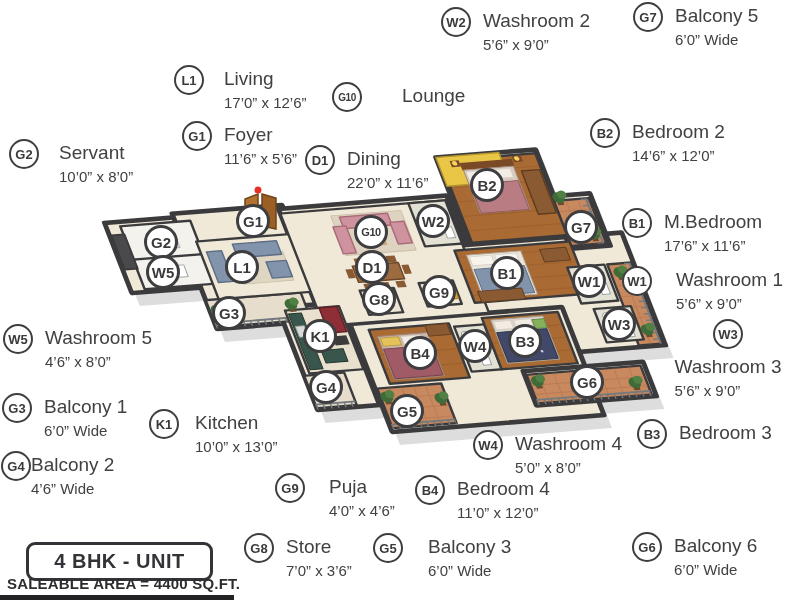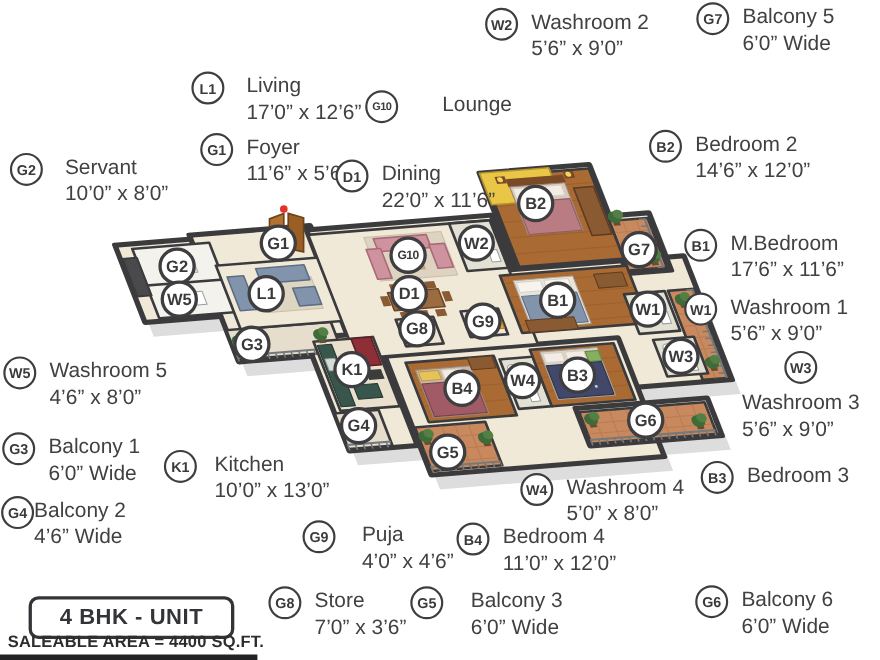--- a/index.html
+++ b/index.html
@@ -12,21 +12,21 @@
     font-size:15px;font-weight:bold;color:#3a3a3c;z-index:30;}
   .plan-marker.sm{font-size:11px;letter-spacing:-0.5px;}
   
   .room-label{position:absolute;display:flex;align-items:flex-start;z-index:20;white-space:nowrap;}
   .code-circle{width:30px;height:30px;border-radius:50%;background:#fff;border:2.5px solid #3e3e40;
     box-sizing:border-box;display:flex;align-items:center;justify-content:center;
     font-size:13px;font-weight:bold;color:#3a3a3c;flex:0 0 auto;}
   .code-circle.sm{font-size:10px;letter-spacing:-0.5px;}
   .label-text{display:flex;flex-direction:column;}
   .label-name{font-size:19px;line-height:24px;margin-top:2px;}
-  .label-dims{font-size:19px;line-height:23px;}
+  .label-dims{font-size:15px;line-height:23px;}
   .room-label.stacked{flex-direction:column;align-items:center;}
   .room-label.stacked .label-name{margin-top:6px;}
   
   #unit-badge{position:absolute;left:26px;top:542px;width:181px;height:33px;border:3px solid #333437;
     border-radius:9px;display:flex;align-items:center;justify-content:center;
     font-size:20px;font-weight:bold;color:#333437;letter-spacing:0.5px;z-index:25;background:#fff;}
   #area-note{position:absolute;left:7px;top:575px;font-size:15px;font-weight:bold;color:#2c2d2f;
     letter-spacing:0.2px;z-index:25;}
   #bottom-bar{position:absolute;left:0;top:595px;width:234px;height:5px;background:#232325;z-index:25;}
 </style>
@@ -371,21 +371,21 @@
       </div>
       <div class="room-label" style="left: 622px; top: 208px;">
         <span class="code-circle">B1</span>
         <div class="label-text" style="margin-left: 12px;">
           <div class="label-name">M.Bedroom</div>
           <div class="label-dims">17’6” x 11’6”</div>
         </div>
       </div>
       <div class="room-label" style="left: 622px; top: 266px;">
         <span class="code-circle">W1</span>
-        <div class="label-text" style="margin-left: 12px;">
+        <div class="label-text" style="margin-left: 24px;">
           <div class="label-name">Washroom 1</div>
           <div class="label-dims">5’6” x 9’0”</div>
         </div>
       </div>
       <div class="room-label" style="left: 3px; top: 324px;">
         <span class="code-circle">W5</span>
         <div class="label-text" style="margin-left: 12px;">
           <div class="label-name">Washroom 5</div>
           <div class="label-dims">4’6” x 8’0”</div>
         </div>

